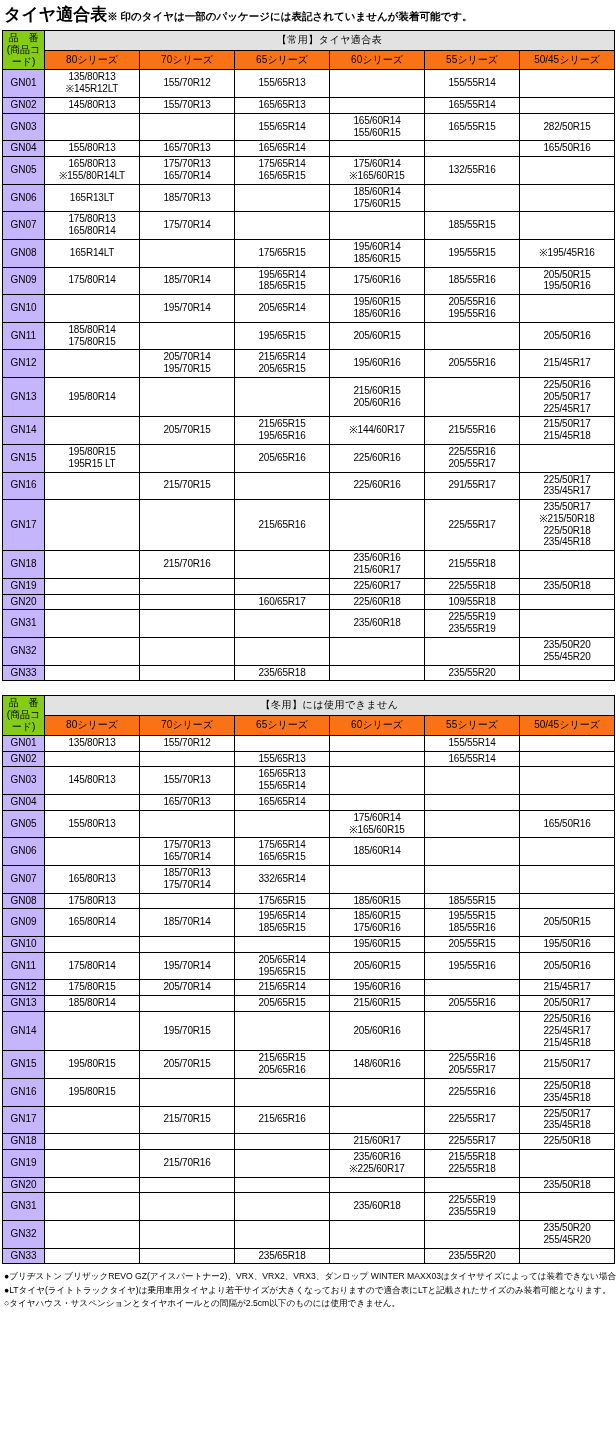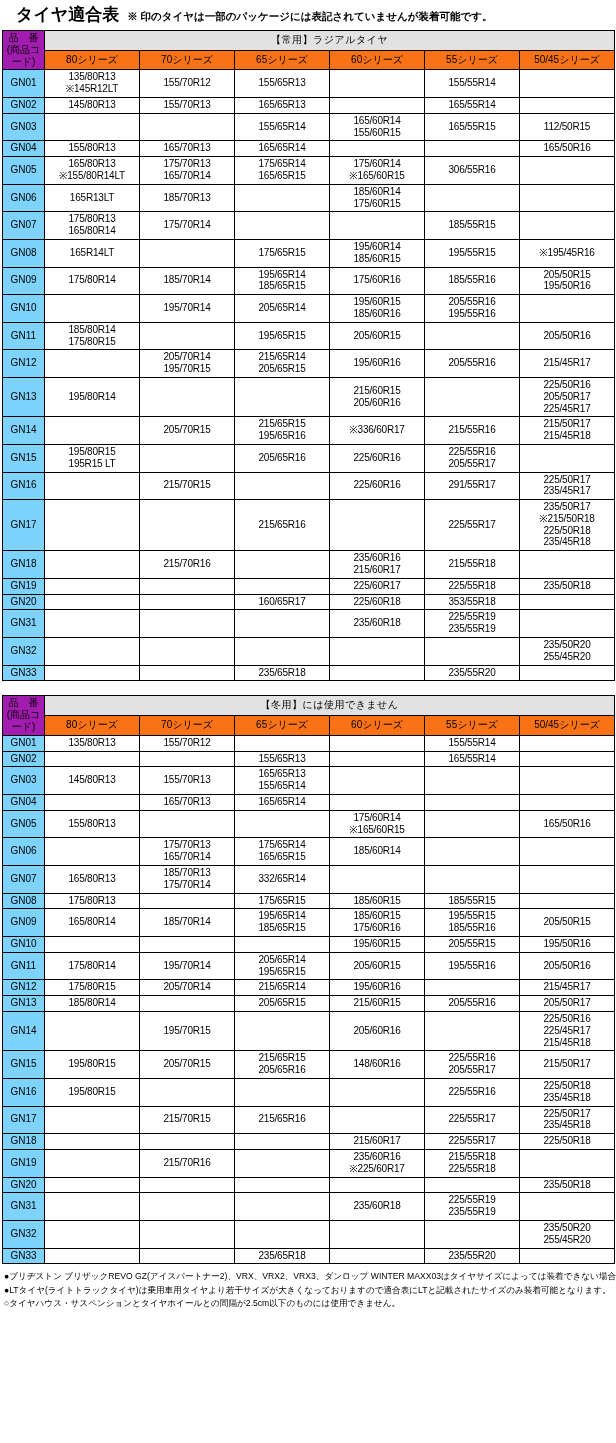--- a/index.html
+++ b/index.html
@@ -14,57 +14,57 @@
     -webkit-font-smoothing: none;
   }
   .page {
     width: 616px;
     position: relative;
   }
   
   .title-row {
     display: flex;
     align-items: baseline;
-    padding: 3px 4px 4px 16px;
+    padding: 3px 4px 4px 4px;
   }
   .title-main {
     font-size: 17px;
     font-weight: bold;
     letter-spacing: 0px;
     white-space: nowrap;
   }
   .title-note {
     font-size: 10.5px;
     font-weight: bold;
-    margin-left: 8px;
+    margin-left: 0;
     white-space: nowrap;
   }
   
   table.fit {
     border-collapse: collapse;
     width: 612px;
     margin: 0 2px 0 2px;
     table-layout: fixed;
   }
   table.fit td, table.fit th {
     border: 1px solid #000000;
     font-size: 10px;
     line-height: 1.18;
     text-align: center;
     vertical-align: middle;
     padding: 1px 0 2px 0;
     font-weight: normal;
   }
   td.code {
-    background: #7dd3fc;
+    background: #c4b5fd;
     font-size: 10.5px;
     width: 42px;
   }
   td.code-head {
-    background: #a21caf;
+    background: #84cc16;
     width: 42px;
     font-size: 9.5px;
     line-height: 1.15;
     padding: 2px 0 3px 0;
   }
   td.banner {
     background: #e2e2e2;
     font-size: 11px;
     font-weight: bold;
     letter-spacing: 0.5px;
@@ -106,21 +106,21 @@
         <col style="width:95px">
         <col style="width:95px">
         <col style="width:95px">
         <col style="width:95px">
         <col style="width:95px">
         <col style="width:95px">
     </colgroup>
     <tbody id="tbl-0">
         <tr>
           <td class="code-head" rowspan="2">品　番<br>(商品コード)</td>
-          <td class="banner" colspan="6">【常用】ラジアルタイヤ</td>
+          <td class="banner" colspan="6">【常用】タイヤ適合表</td>
         </tr>
         <tr>
           <td class="series-head">80シリーズ</td>
           <td class="series-head">70シリーズ</td>
           <td class="series-head">65シリーズ</td>
           <td class="series-head">60シリーズ</td>
           <td class="series-head">55シリーズ</td>
           <td class="series-head">50/45シリーズ</td>
         </tr>
         <tr>
@@ -141,38 +141,38 @@
           <td class="cell">165/55R14</td>
           <td class="cell">&nbsp;</td>
         </tr>
         <tr>
           <td class="code">GN03</td>
           <td class="cell">&nbsp;</td>
           <td class="cell">&nbsp;</td>
           <td class="cell">155/65R14</td>
           <td class="cell">165/60R14<br>155/60R15</td>
           <td class="cell">165/55R15</td>
-          <td class="cell">112/50R15</td>
+          <td class="cell">282/50R15</td>
         </tr>
         <tr>
           <td class="code">GN04</td>
           <td class="cell">155/80R13</td>
           <td class="cell">165/70R13</td>
           <td class="cell">165/65R14</td>
           <td class="cell">&nbsp;</td>
           <td class="cell">&nbsp;</td>
           <td class="cell">165/50R16</td>
         </tr>
         <tr>
           <td class="code">GN05</td>
           <td class="cell">165/80R13<br>※155/80R14LT</td>
           <td class="cell">175/70R13<br>165/70R14</td>
           <td class="cell">175/65R14<br>165/65R15</td>
           <td class="cell">175/60R14<br>※165/60R15</td>
-          <td class="cell">306/55R16</td>
+          <td class="cell">132/55R16</td>
           <td class="cell">&nbsp;</td>
         </tr>
         <tr>
           <td class="code">GN06</td>
           <td class="cell">165R13LT</td>
           <td class="cell">185/70R13</td>
           <td class="cell">&nbsp;</td>
           <td class="cell">185/60R14<br>175/60R15</td>
           <td class="cell">&nbsp;</td>
           <td class="cell">&nbsp;</td>
@@ -238,21 +238,21 @@
           <td class="cell">&nbsp;</td>
           <td class="cell">215/60R15<br>205/60R16</td>
           <td class="cell">&nbsp;</td>
           <td class="cell">225/50R16<br>205/50R17<br>225/45R17</td>
         </tr>
         <tr>
           <td class="code">GN14</td>
           <td class="cell">&nbsp;</td>
           <td class="cell">205/70R15</td>
           <td class="cell">215/65R15<br>195/65R16</td>
-          <td class="cell">※336/60R17</td>
+          <td class="cell">※144/60R17</td>
           <td class="cell">215/55R16</td>
           <td class="cell">215/50R17<br>215/45R18</td>
         </tr>
         <tr>
           <td class="code">GN15</td>
           <td class="cell">195/80R15<br>195R15 LT</td>
           <td class="cell">&nbsp;</td>
           <td class="cell">205/65R16</td>
           <td class="cell">225/60R16</td>
           <td class="cell">225/55R16<br>205/55R17</td>
@@ -293,21 +293,21 @@
           <td class="cell">225/60R17</td>
           <td class="cell">225/55R18</td>
           <td class="cell">235/50R18</td>
         </tr>
         <tr>
           <td class="code">GN20</td>
           <td class="cell">&nbsp;</td>
           <td class="cell">&nbsp;</td>
           <td class="cell">160/65R17</td>
           <td class="cell">225/60R18</td>
-          <td class="cell">353/55R18</td>
+          <td class="cell">109/55R18</td>
           <td class="cell">&nbsp;</td>
         </tr>
         <tr>
           <td class="code">GN31</td>
           <td class="cell">&nbsp;</td>
           <td class="cell">&nbsp;</td>
           <td class="cell">&nbsp;</td>
           <td class="cell">235/60R18</td>
           <td class="cell">225/55R19<br>235/55R19</td>
           <td class="cell">&nbsp;</td>

